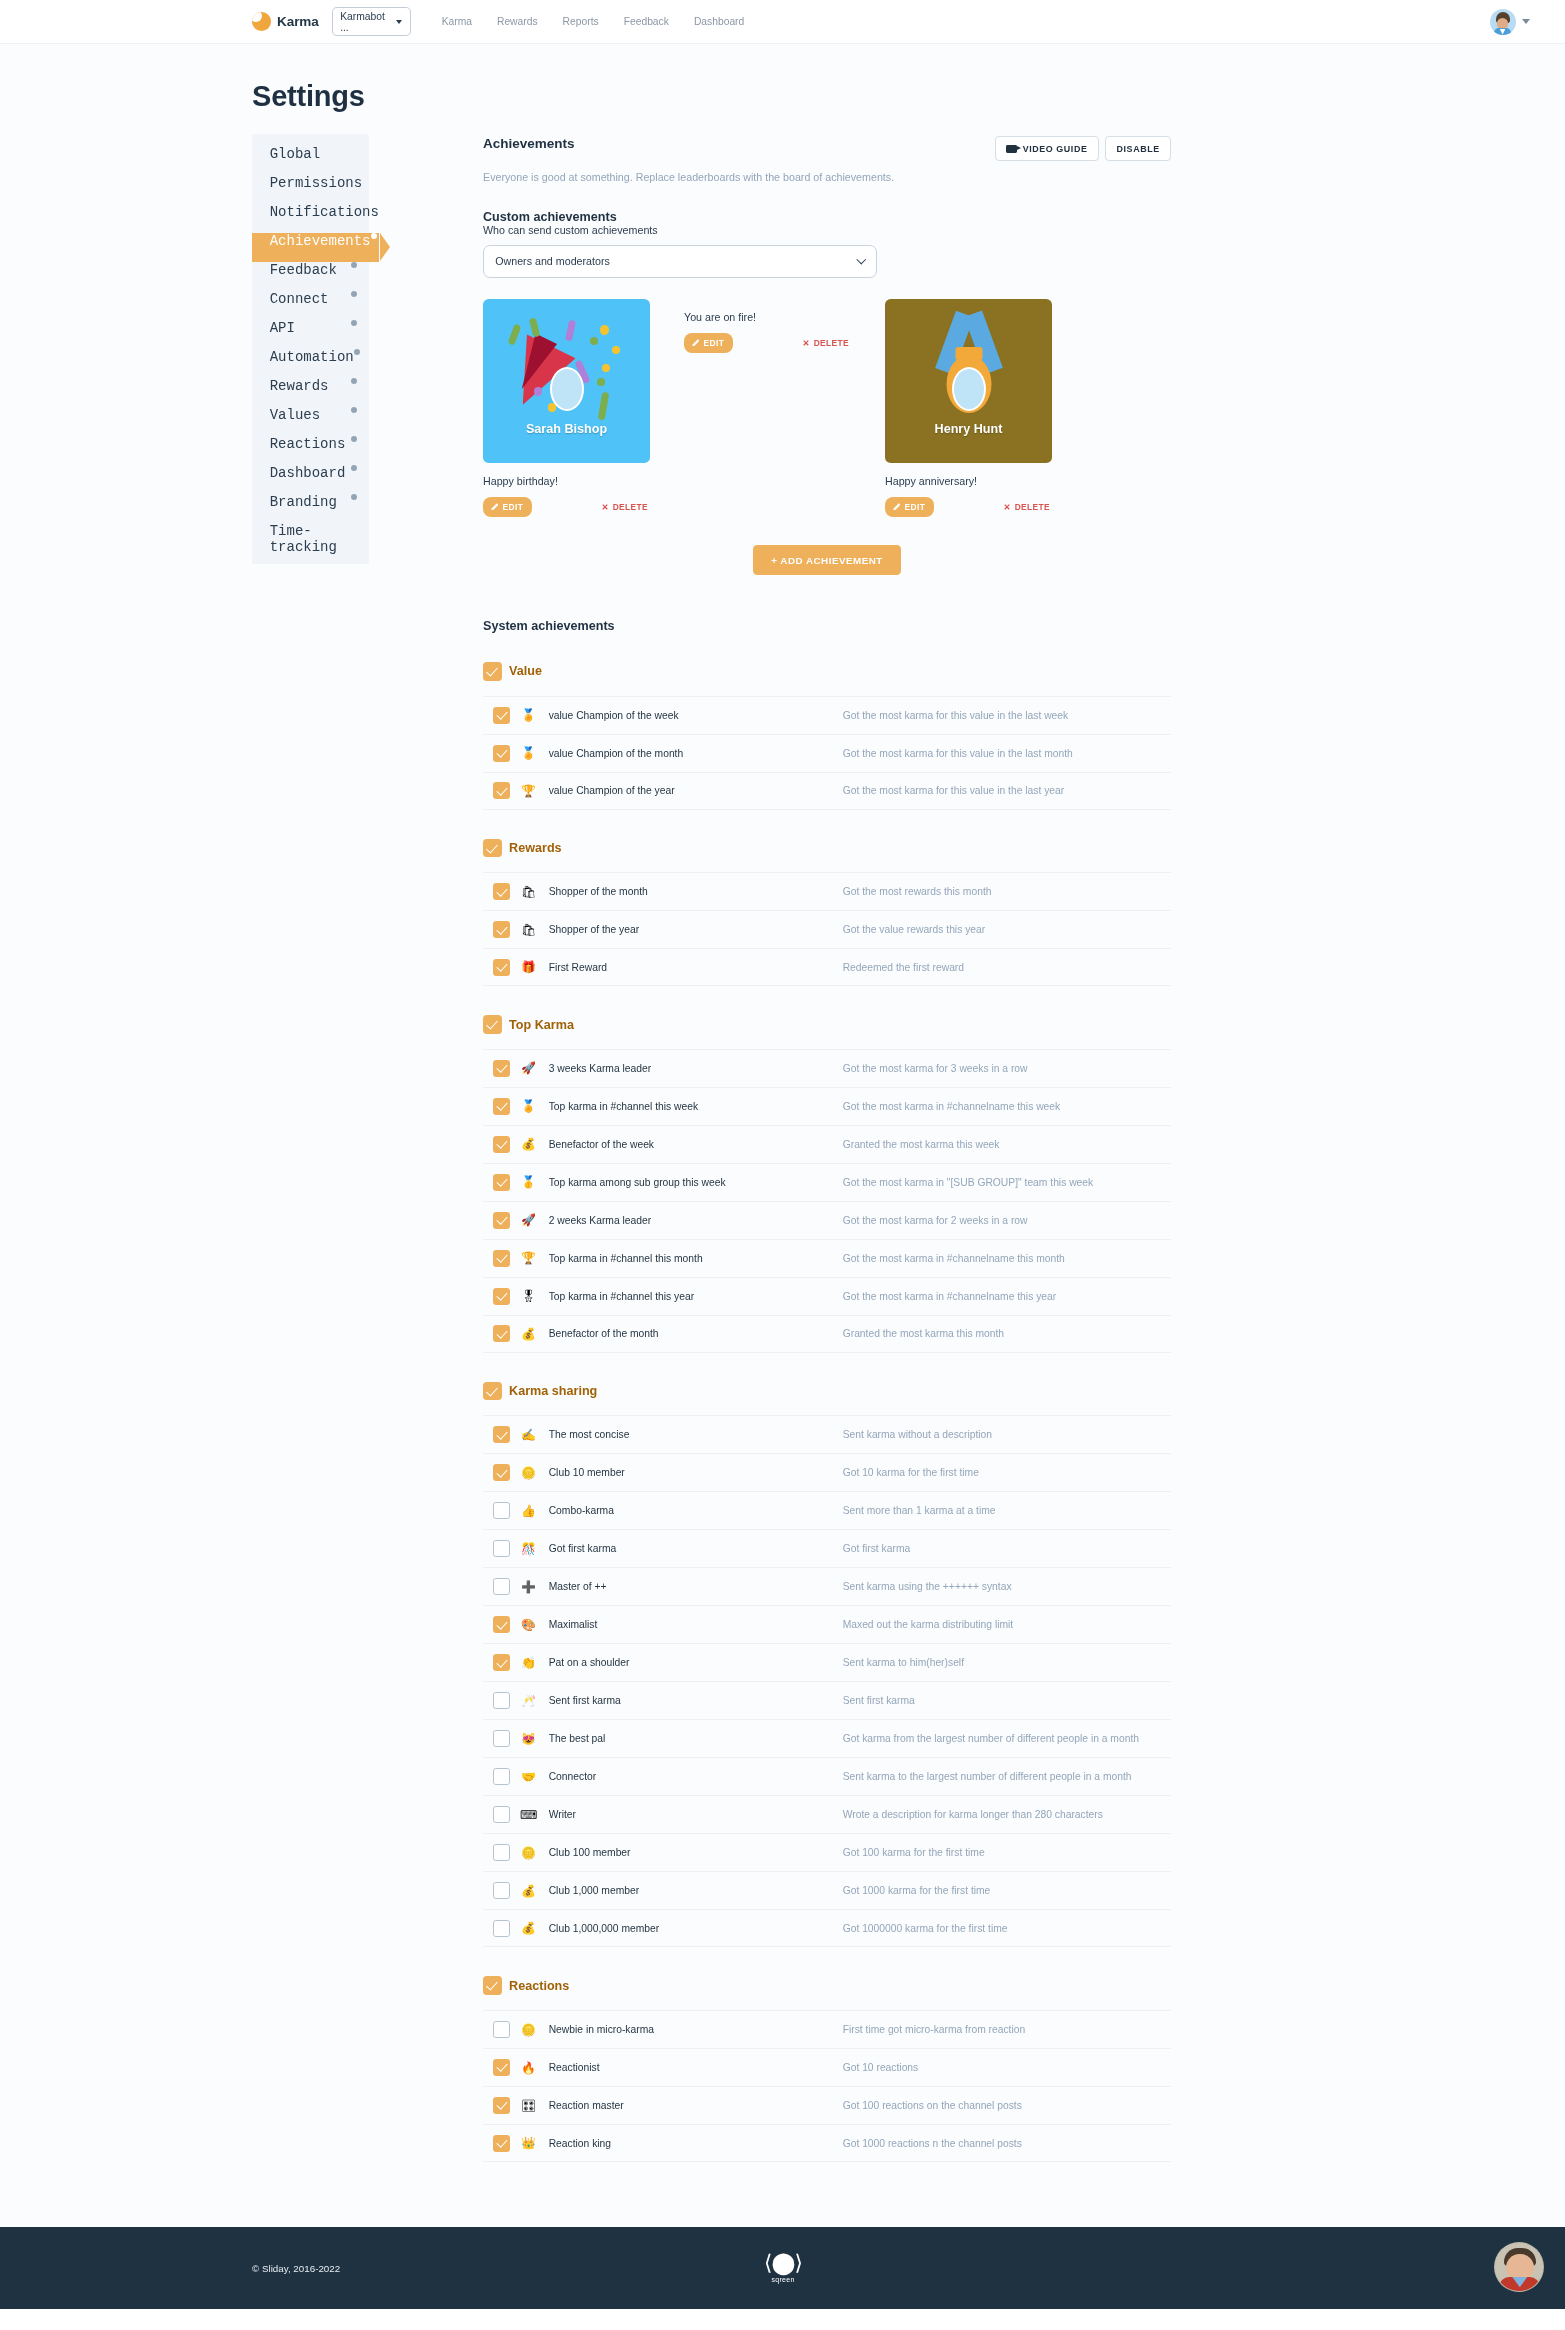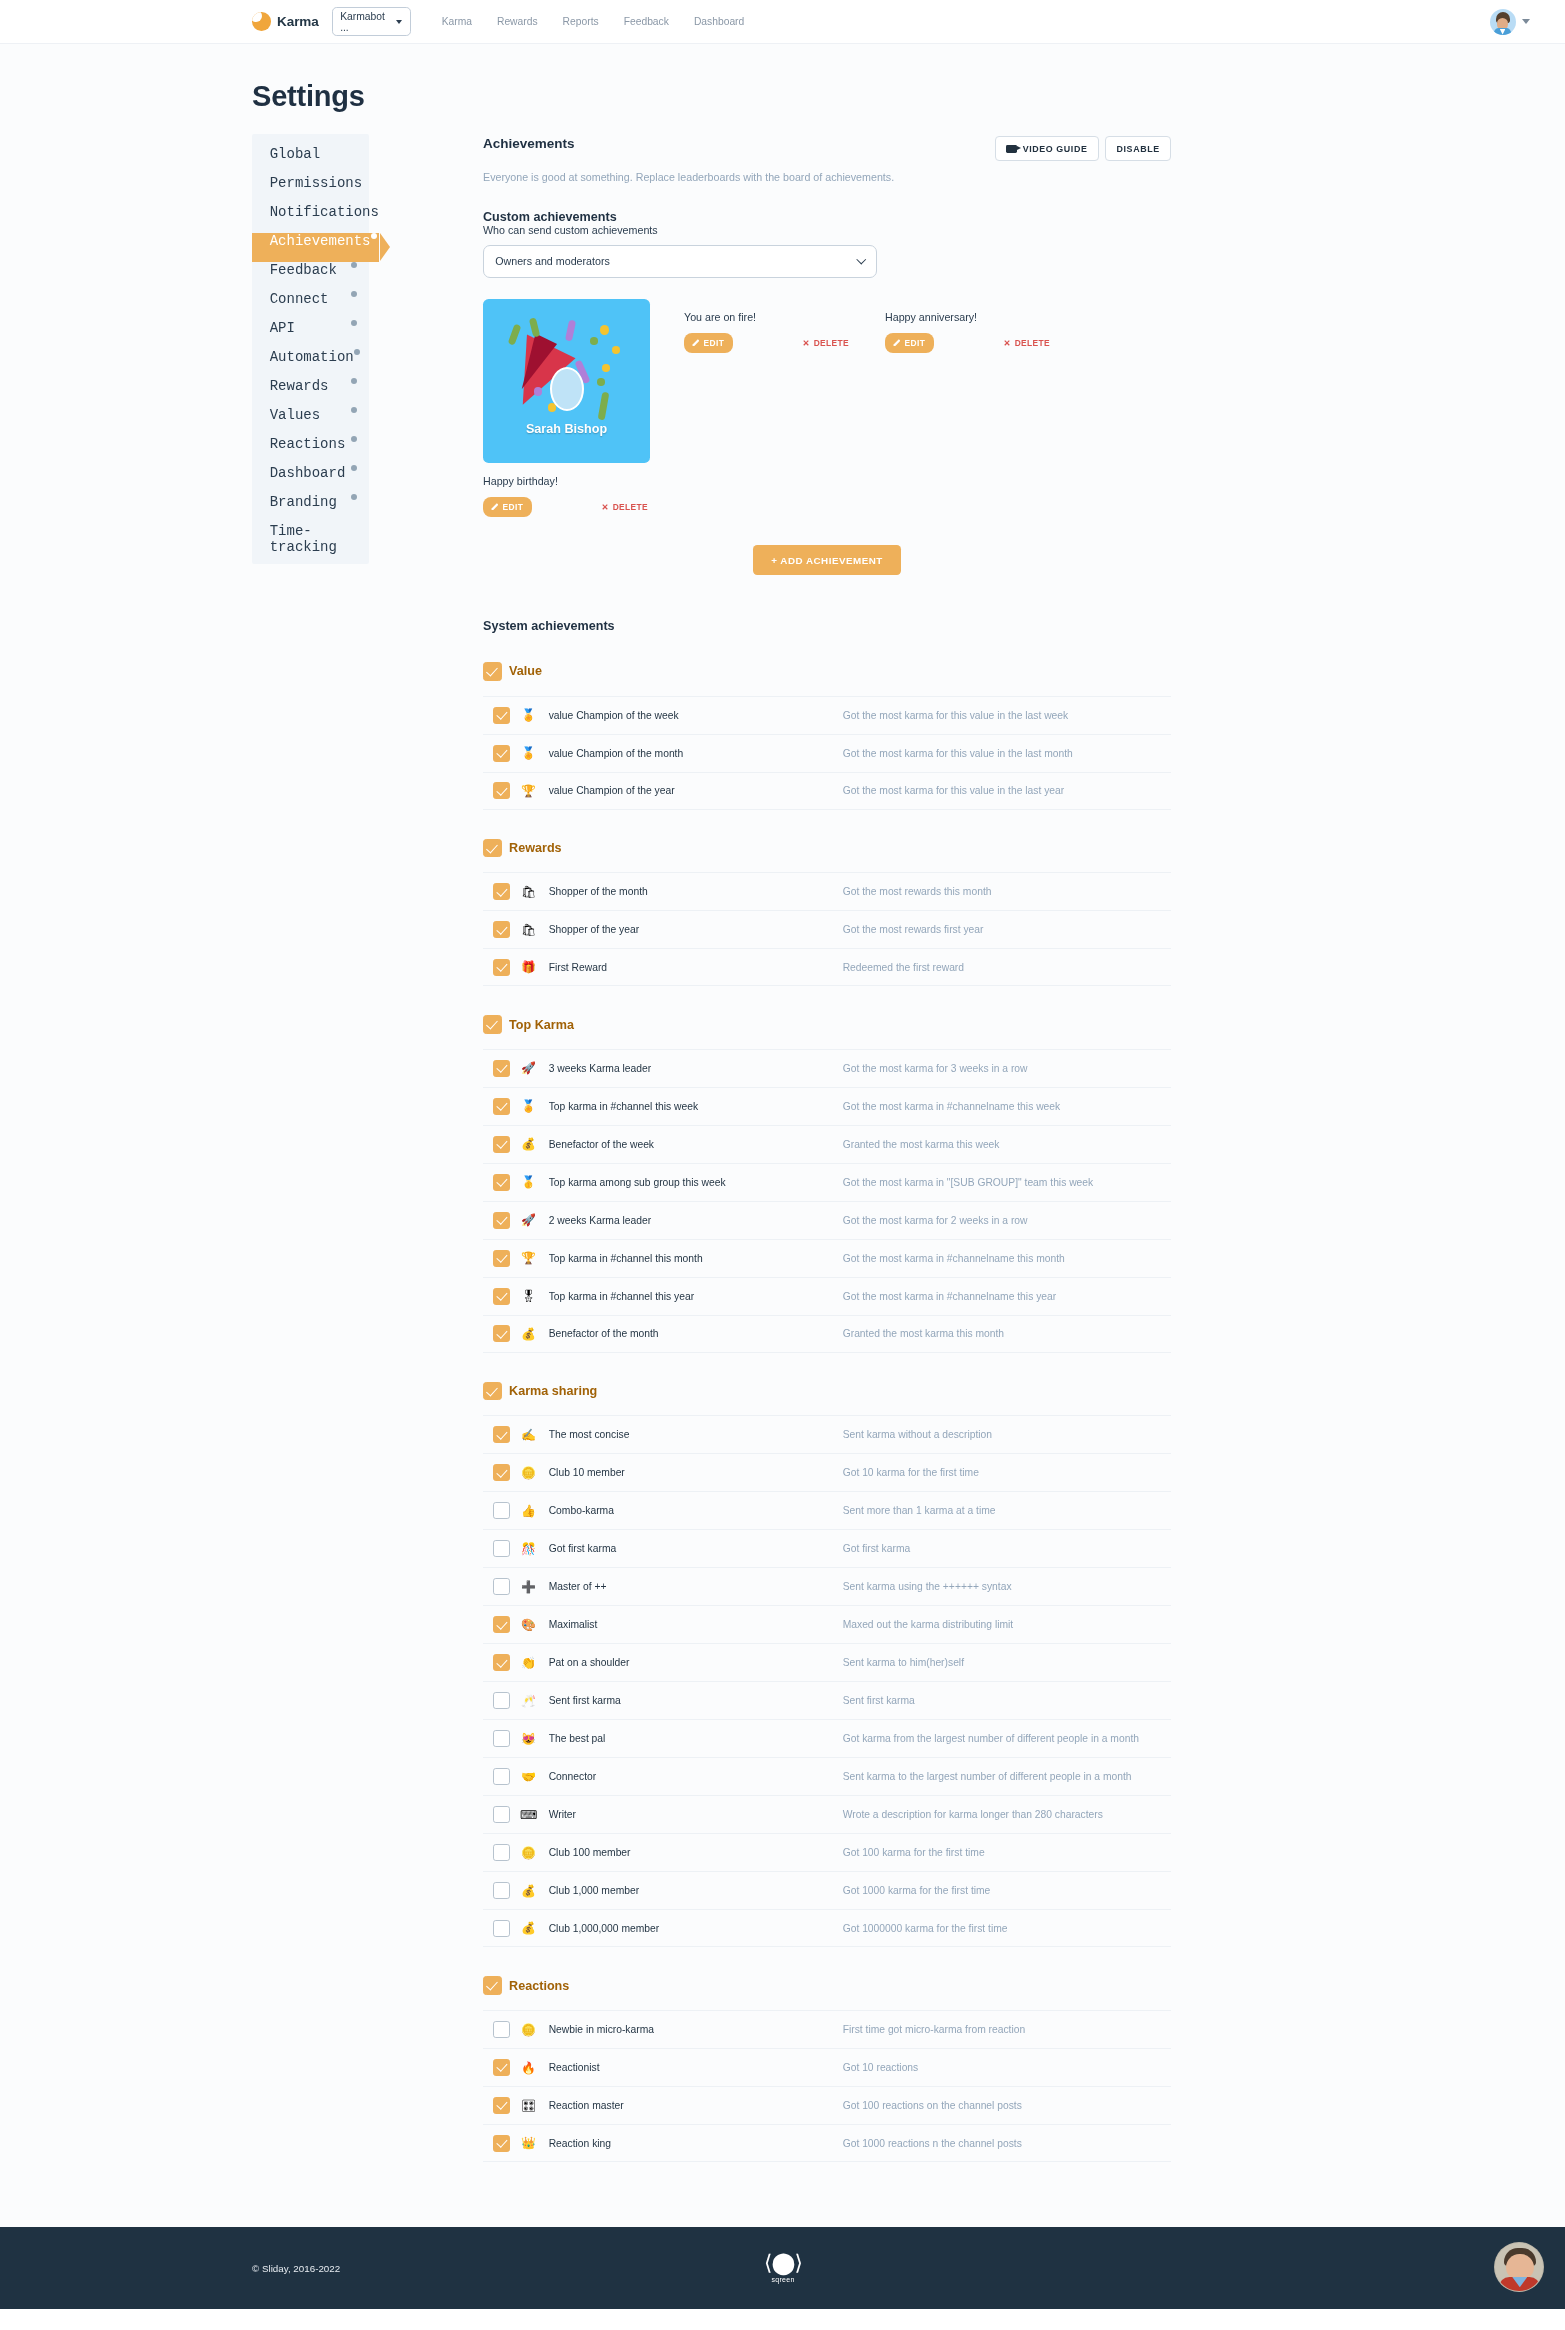--- a/index.html
+++ b/index.html
@@ -453,20 +453,28 @@
         <span class="pencil"></span>
         <span>EDIT</span>
       </button>
       <button class="btn-del">
         <span>✕</span>
         <span>DELETE</span>
       </button>
     </div>
           </div>
           <div class="card-col">
+    <div class="card c3">
+      <span class="ribbon-l"></span>
+              <span class="ribbon-r"></span>
+              <span class="medal-top"></span>
+              <span class="medal">1</span>
+      <span class="card-ava"></span>
+      <div class="card-name">Henry Hunt</div>
+    </div>
     <div class="card-desc">Happy anniversary!</div>
     <div class="card-actions">
       <button class="btn-edit">
         <span class="pencil"></span>
         <span>EDIT</span>
       </button>
       <button class="btn-del">
         <span>✕</span>
         <span>DELETE</span>
       </button>
@@ -526,21 +534,21 @@
       <span class="badge">🛍</span>
       <span class="row-name">Shopper of the month</span>
       <span class="row-desc">Got the most rewards this month</span>
     </div>
               <div class="row">
       <span class="cb-wrap">
                   <span class="cb on"></span>
                 </span>
       <span class="badge">🛍</span>
       <span class="row-name">Shopper of the year</span>
-      <span class="row-desc">Got the most rewards first year</span>
+      <span class="row-desc">Got the value rewards this year</span>
     </div>
               <div class="row">
       <span class="cb-wrap">
                   <span class="cb on"></span>
                 </span>
       <span class="badge">🎁</span>
       <span class="row-name">First Reward</span>
       <span class="row-desc">Redeemed the first reward</span>
     </div>
             </div>

